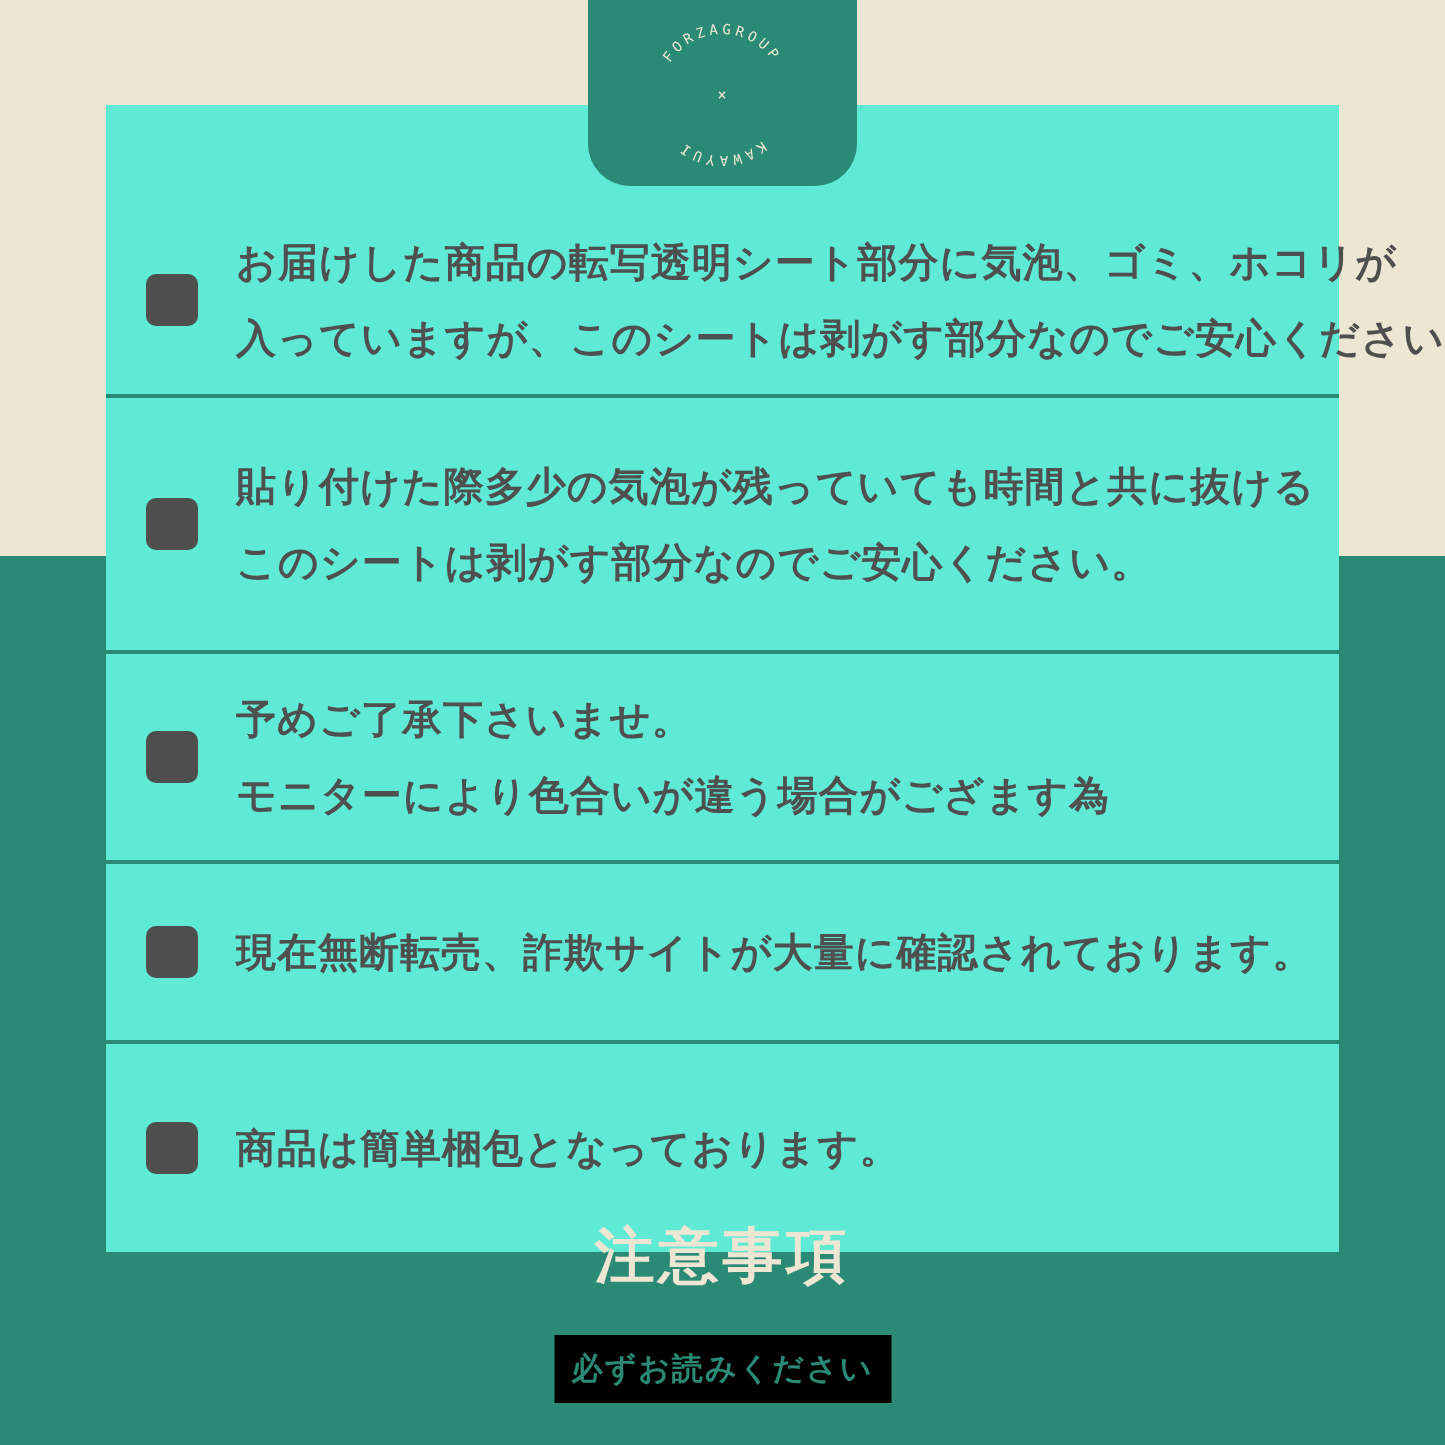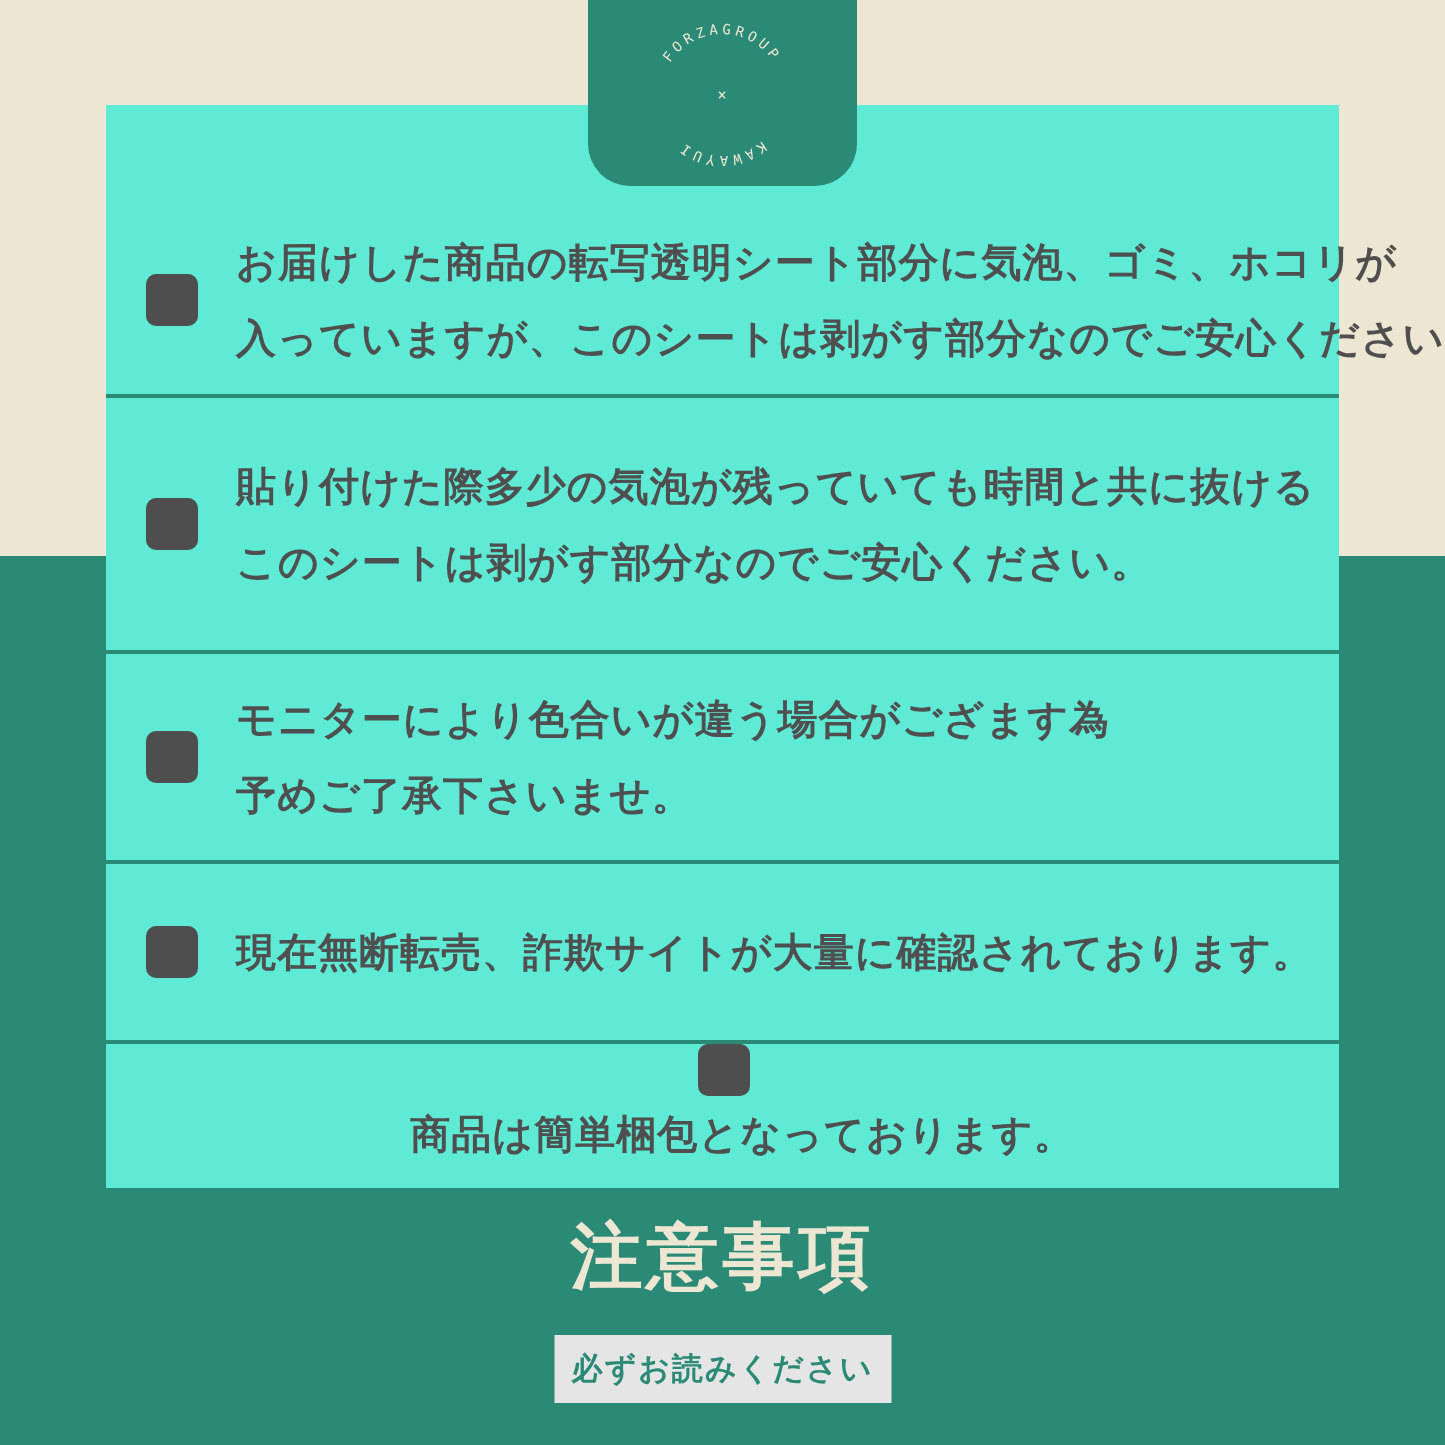--- a/index.html
+++ b/index.html
@@ -22,21 +22,21 @@
   .card {
     background: #5eead4;
     display: flex; align-items: center;
     padding-left: 40px;
     box-sizing: border-box;
   }
   .c1 { height: 289px; padding-top: 100px; }
   .c2 { height: 252px; }
   .c3 { height: 206px; }
   .c4 { height: 176px; }
-  .c5 { height: 144px; flex-direction: column; }
+  .c5 { height: 208px; }
   .sep { height: 4px; background: #2B8A75; }
   .checkbox {
     width: 52px; height: 52px;
     border-radius: 10px;
     background: #4E4E4E;
     flex: 0 0 auto;
     margin-right: 38px;
   }
   .lines {
     color: #4F4F4F;
@@ -64,30 +64,30 @@
     fill: #EDE6D3;
     font-family: "DejaVu Sans Mono", monospace;
     font-size: 15px;
   }
   
   .footer-title {
     position: absolute; top: 1206px; left: 0;
     width: 100%;
     text-align: center;
     color: #EDE6D3;
-    font-size: 72px;
+    font-size: 60px;
     font-weight: bold;
     letter-spacing: 4px;
     line-height: 100px;
   }
   .read-btn {
     position: absolute; top: 1335px; left: 50%;
     transform: translateX(-50%);
     width: 337px; height: 68px;
-    background: #e5e5e5;
+    background: #000000;
     color: #2B8A75;
     font-size: 31px;
     font-weight: bold;
     letter-spacing: 2px;
     display: flex; align-items: center; justify-content: center;
     white-space: nowrap;
   }
 </style>
 </head>
 <body>
@@ -110,22 +110,22 @@
     <div class="lines">
       <div>貼り付けた際多少の気泡が残っていても時間と共に抜ける</div>
       <div>このシートは剥がす部分なのでご安心ください。</div>
     </div>
   </section>
   <div class="sep"></div>
 
   <section class="card c3">
     <span class="checkbox"></span>
     <div class="lines">
+      <div>予めご了承下さいませ。</div>
       <div>モニターにより色合いが違う場合がござます為</div>
-      <div>予めご了承下さいませ。</div>
     </div>
   </section>
   <div class="sep"></div>
 
   <section class="card c4">
     <span class="checkbox"></span>
     <div class="lines">
       <div>現在無断転売、詐欺サイトが大量に確認されております。</div>
     </div>
   </section>

